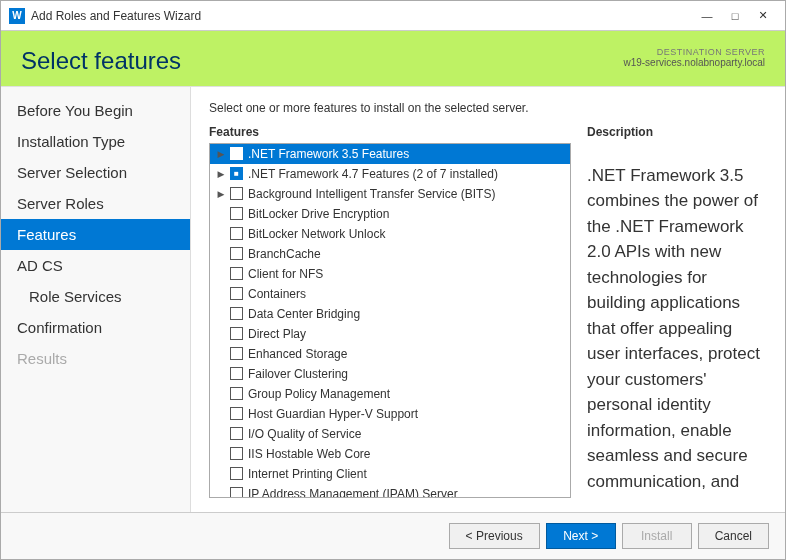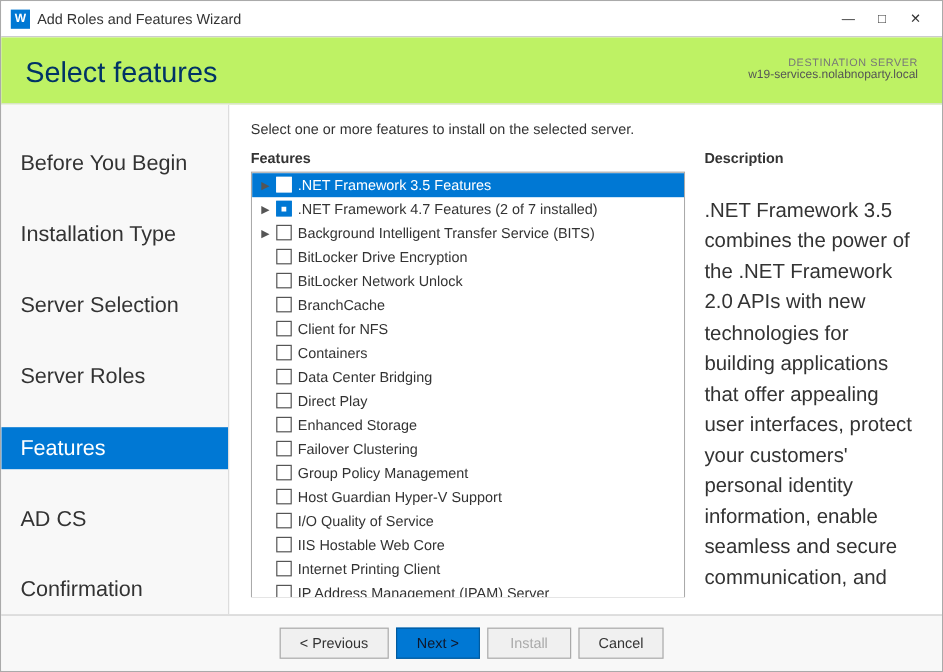--- a/index.html
+++ b/index.html
@@ -108,23 +108,22 @@
       width: 190px;
       background: #f8f8f8;
       border-right: 1px solid #ddd;
       padding: 8px 0;
       flex-shrink: 0;
     }
     .sidebar-item {
       padding: 5px 12px 5px 16px;
       cursor: pointer;
       color: #333;
-      font-size: 18px;
+      font-size: 15px;
       line-height: 1.4;
-      margin-top: 24px;
     }
     .sidebar-item.active {
       background: #0078d4;
       color: white;
     }
     .sidebar-item.sub {
       padding-left: 28px;
     }
     .sidebar-item.disabled {
       color: #aaa;
@@ -232,38 +231,38 @@
     .description-text {
       font-size: 17px;
       color: #333;
       line-height: 1.5;
     }
 
     .footer {
       border-top: 1px solid #ccc;
       padding: 10px 16px;
       display: flex;
-      justify-content: center;
+      justify-content: flex-end;
       gap: 6px;
       background: #f8f8f8;
     }
     .btn {
       padding: 5px 16px;
       font-size: 12px;
       border: 1px solid #aaa;
       background: #f0f0f0;
       cursor: pointer;
       min-width: 70px;
       text-align: center;
       color: #333;
     }
     .btn.primary {
       background: #0078d4;
       border-color: #005a9e;
-      color: #0f172a;
+      color: #ffffff;
     }
     .btn.disabled {
       color: #aaa;
       cursor: default;
     }
   </style>
 </head>
 <body>
 
 <div class="window">
@@ -292,22 +291,22 @@
 
     <div class="main-body">
 
       <div class="sidebar">
         <div class="sidebar-item">Before You Begin</div>
         <div class="sidebar-item">Installation Type</div>
         <div class="sidebar-item">Server Selection</div>
         <div class="sidebar-item">Server Roles</div>
         <div class="sidebar-item active">Features</div>
         <div class="sidebar-item">AD CS</div>
+        <div class="sidebar-item sub">Role Services</div>
         <div class="sidebar-item">Confirmation</div>
-        <div class="sidebar-item sub">Role Services</div>
         <div class="sidebar-item disabled">Results</div>
       </div>
 
       <div class="main-content">
         <div class="instruction-text">Select one or more features to install on the selected server.</div>
 
         <div class="features-container">
 
           <div class="features-panel">
             <div class="features-label">Features</div>

